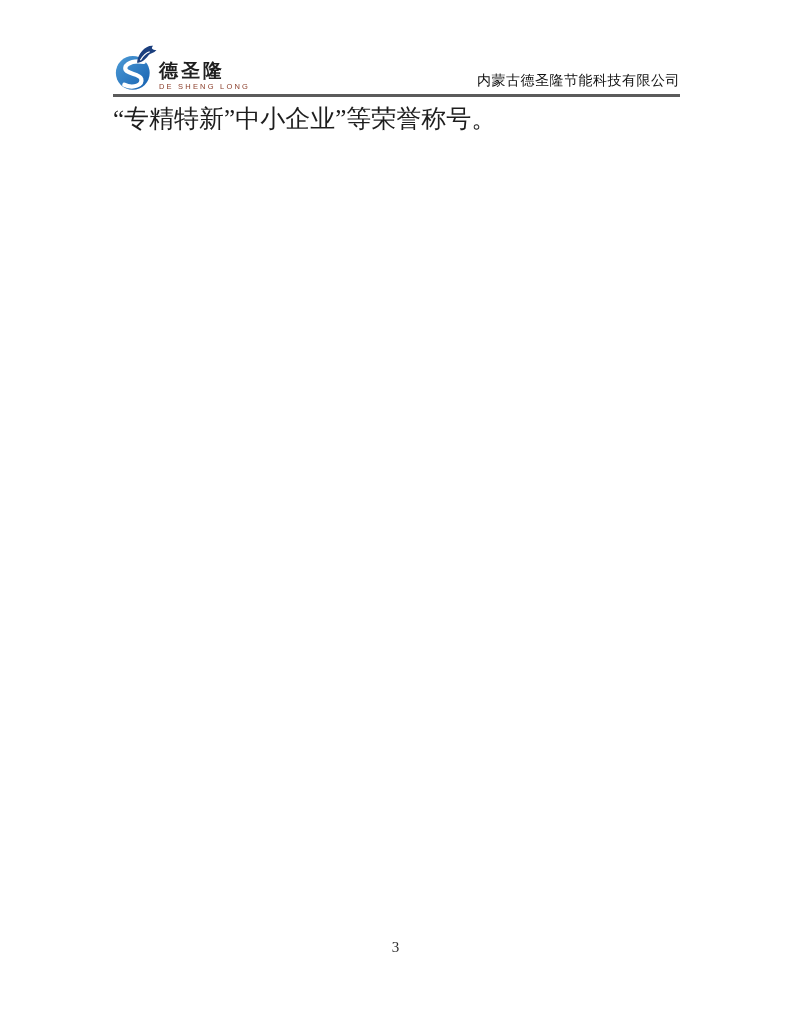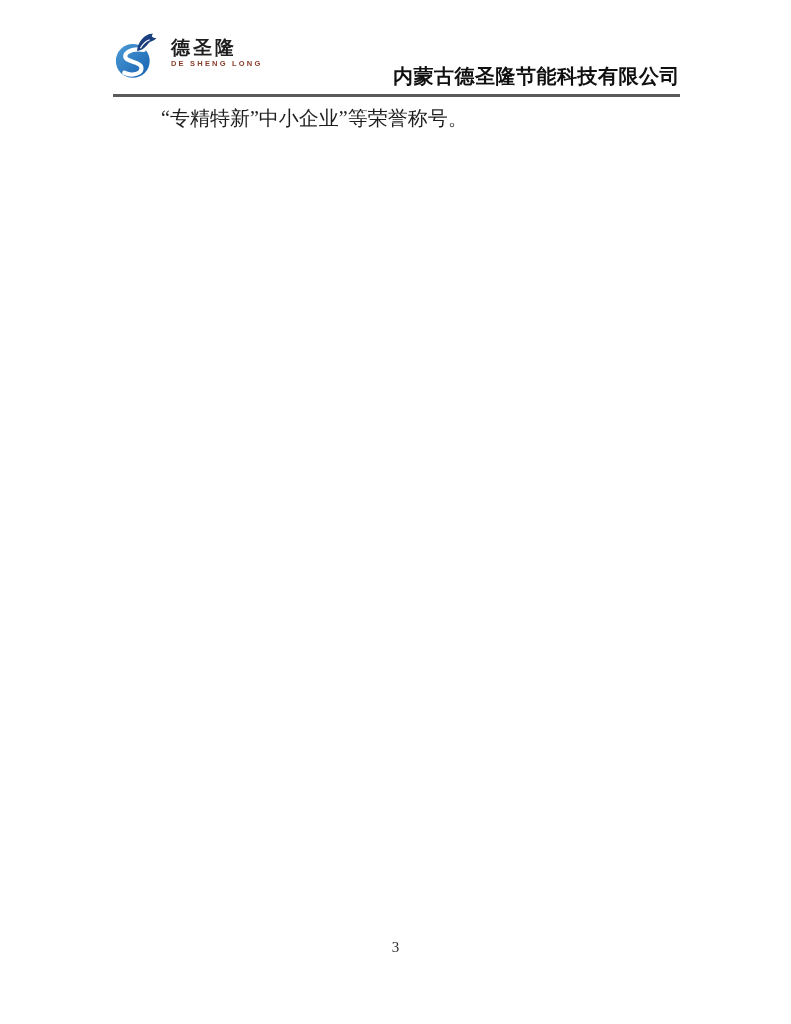--- a/index.html
+++ b/index.html
@@ -27,71 +27,70 @@
     position: absolute;
     left: 0;
     bottom: -3px;
     width: 100%;
     height: 3px;
     background: #5b5b5b;
   }
   .logo {
     position: absolute;
     left: 2px;
-    bottom: 12px;
+    bottom: 0;
     display: flex;
-    align-items: center;
-    gap: 12px;
+    align-items: flex-end;
+    gap: 0;
   }
   .logo-icon { display: block; }
   .logo-text {
     display: flex;
     flex-direction: column;
     line-height: 1;
     padding-bottom: 4px;
   }
   .logo-cn {
     font-family: "Liberation Sans", "DejaVu Sans", sans-serif;
     font-weight: bold;
     font-size: 19px;
     letter-spacing: 3px;
     color: #1f1f1f;
     white-space: nowrap;
   }
   .logo-en {
     font-family: "Liberation Sans", "DejaVu Sans", sans-serif;
-    font-weight: bold;
+    font-weight: normal;
     font-size: 7.5px;
     letter-spacing: 2.2px;
     color: #8a3c28;
     margin-top: 3px;
     white-space: nowrap;
   }
   .company-name {
     position: absolute;
     right: 0;
     bottom: 4px;
-    font-size: 20px;
-    font-weight: bold;
+    font-size: 14px;
+    font-weight: normal;
     letter-spacing: 0.5px;
     color: #101010;
     white-space: nowrap;
   }
 
   
   .content {
     position: absolute;
     left: 113px;
     top: 100px;
     width: 566px;
-    font-size: 20px;
+    font-size: 25px;
     line-height: 37.4px;
     text-align: justify;
     color: #1d1d1d;
-    margin-left: 48px;
   }
   .content p { margin: 0; }
   .content p.indent { text-indent: 2em; }
 
   
   .footer {
     position: absolute;
     left: 0;
     top: 939px;
     width: 100%;

